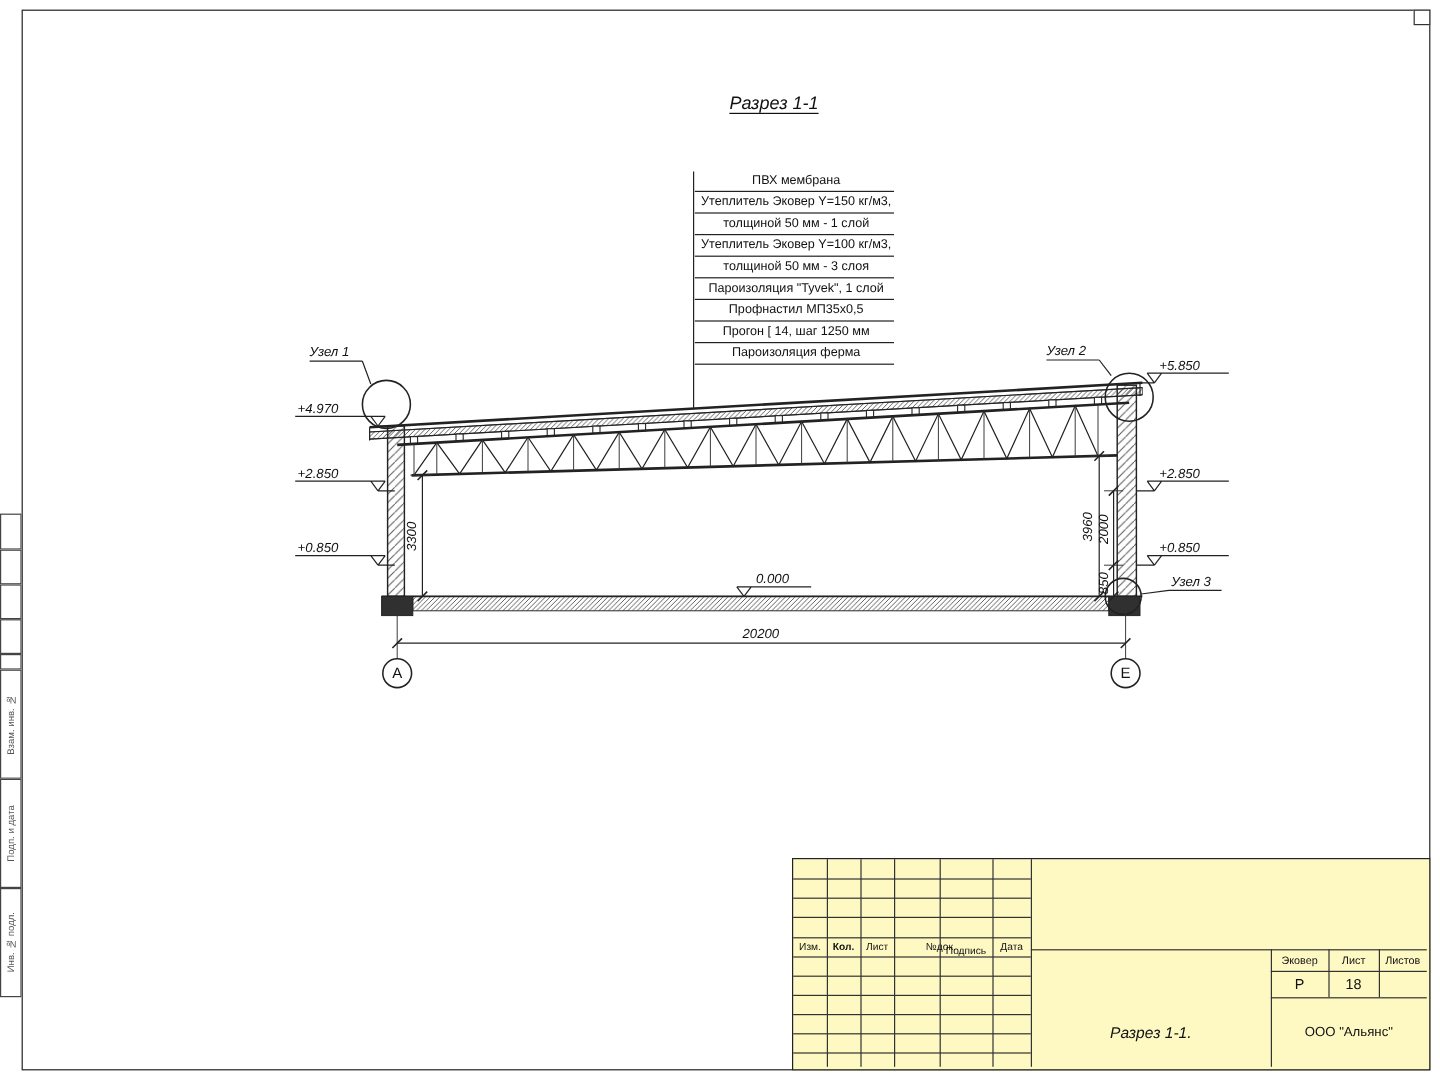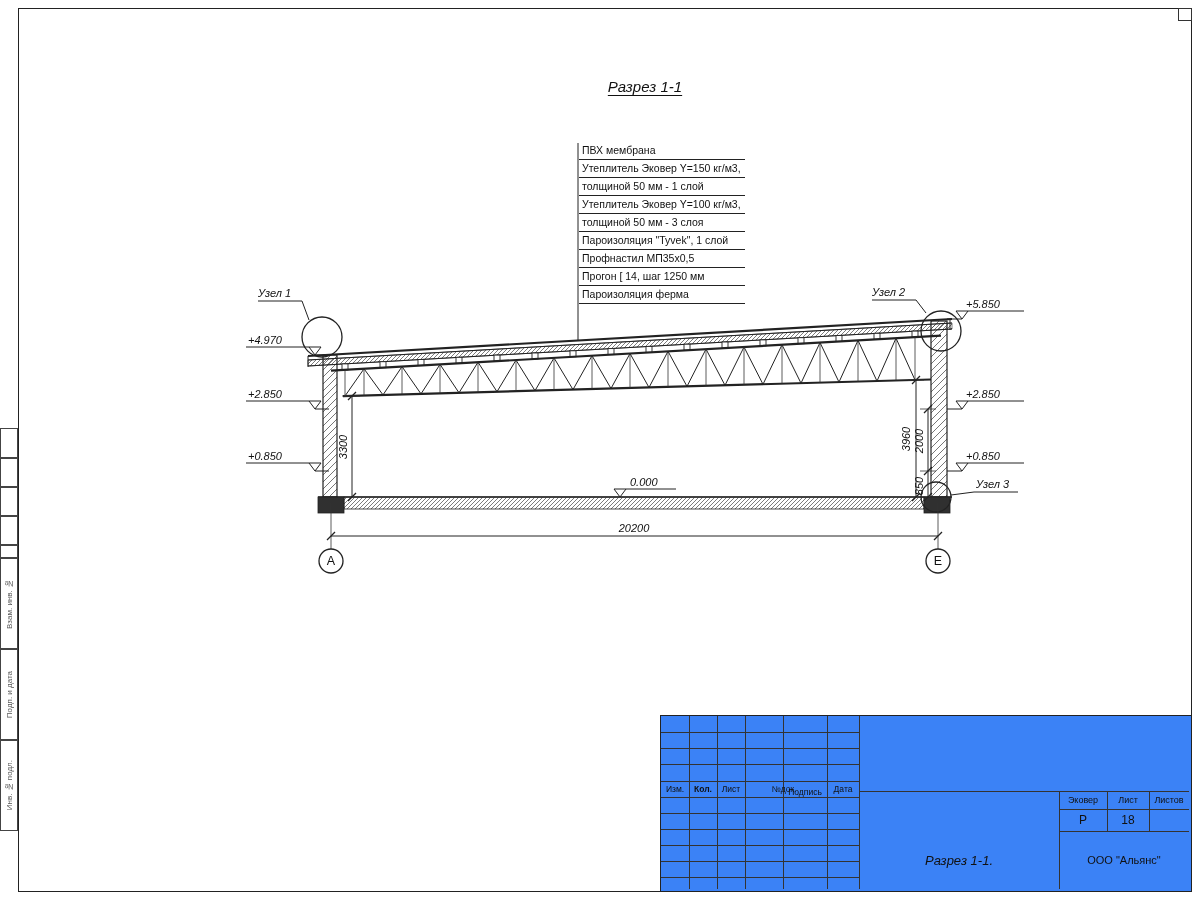--- a/index.html
+++ b/index.html
@@ -6,40 +6,40 @@
     font-family:"Liberation Sans",sans-serif;color:#111;}
   .abs{position:absolute;box-sizing:border-box;}
   #frame{left:18px;top:8px;width:1174px;height:884px;border:1.7px solid #222;}
   #corner-box{left:1178px;top:8px;width:14px;height:13px;border:1px solid #333;background:#fff;}
   
   #main-title{left:545px;top:78px;width:200px;text-align:center;font-size:15px;font-style:italic;}
   #main-title span{text-decoration:underline;text-underline-offset:3px;}
   
   #materials{left:579px;top:142px;width:166px;}
   #materials .mrow{height:17px;line-height:16px;border-bottom:1px solid #222;font-size:10.5px;
-    padding-left:3px;white-space:nowrap;overflow:hidden;}
+    padding-left:3px;white-space:nowrap;overflow:hidden;text-align:center;}
   
   svg{position:absolute;left:0;top:0;}
   svg text{font-family:"Liberation Sans",sans-serif;font-size:11px;fill:#111;font-style:italic;}
   svg text.ax{font-style:normal;font-size:12.5px;text-anchor:middle;}
   .ln{stroke:#222;stroke-width:1;fill:none;}
   .ln2{stroke:#222;stroke-width:2.2;fill:none;}
   .thin{stroke:#333;stroke-width:0.8;fill:none;}
   .tick{stroke:#222;stroke-width:1.3;fill:none;}
   .wall{fill:url(#hw);stroke:#222;stroke-width:1.2;}
   .ins{fill:url(#hr);stroke:#222;stroke-width:0.6;}
   .slab{fill:url(#hr);stroke:#222;stroke-width:0.8;}
   .purlin{fill:#fff;stroke:#222;stroke-width:0.9;}
   .found{fill:#303030;stroke:#222;stroke-width:0.8;}
   .circ{fill:none;stroke:#222;stroke-width:1.3;}
   
   .vcell{left:0;width:18px;border:1px solid #444;display:flex;align-items:center;justify-content:center;background:#fff;}
   .vcell span{writing-mode:vertical-rl;transform:rotate(180deg);font-size:8px;color:#555;white-space:nowrap;}
   
-  #tb{left:660px;top:715px;width:532px;height:177px;border:1.8px solid #222;background:#3b82f6;}
+  #tb{left:660px;top:715px;width:532px;height:177px;border:1.8px solid #222;background:#fef9c3;}
   .tb-vl{position:absolute;width:1px;background:#333;}
   .tb-hl{position:absolute;height:1px;background:#333;}
   .tb-cell{position:absolute;display:flex;align-items:center;justify-content:center;text-align:center;}
   .tb-h{font-size:8.5px;}
   .tb-lab{font-size:9px;}
   .tb-val{font-size:12px;}
   #tb-name{font-size:13px;font-style:italic;}
   #tb-company{font-size:11px;}
 </style>
 </head>

